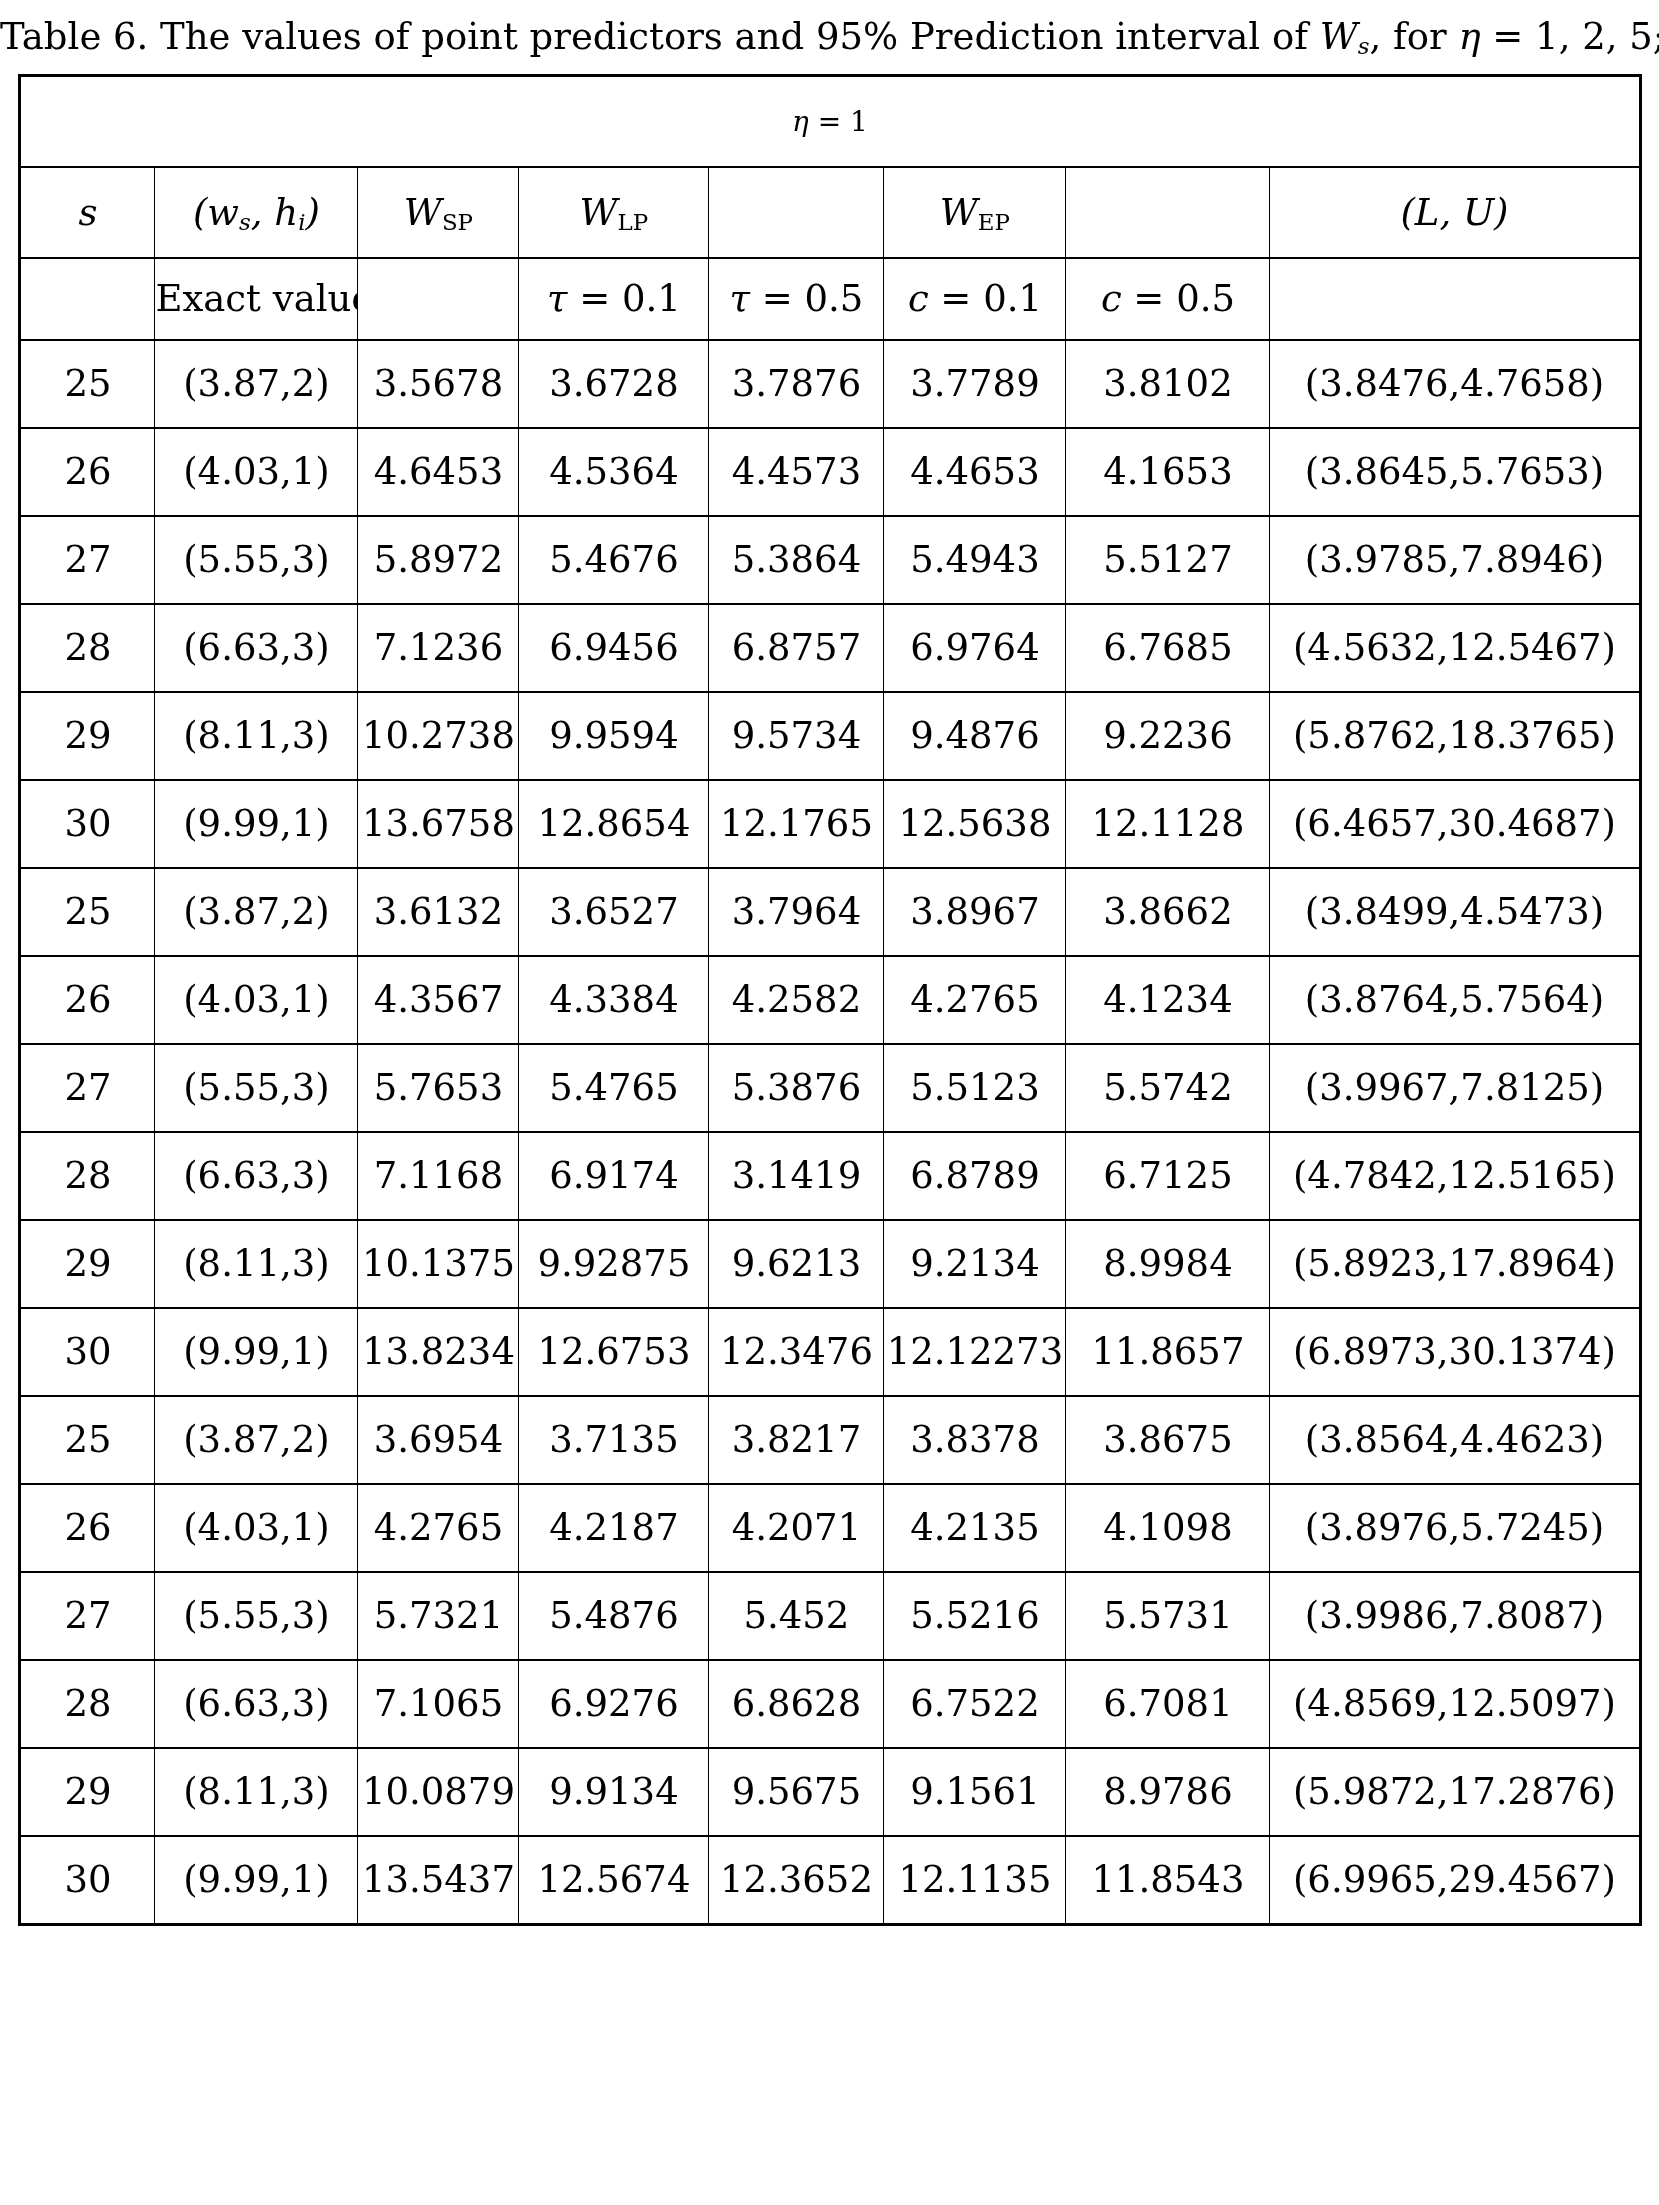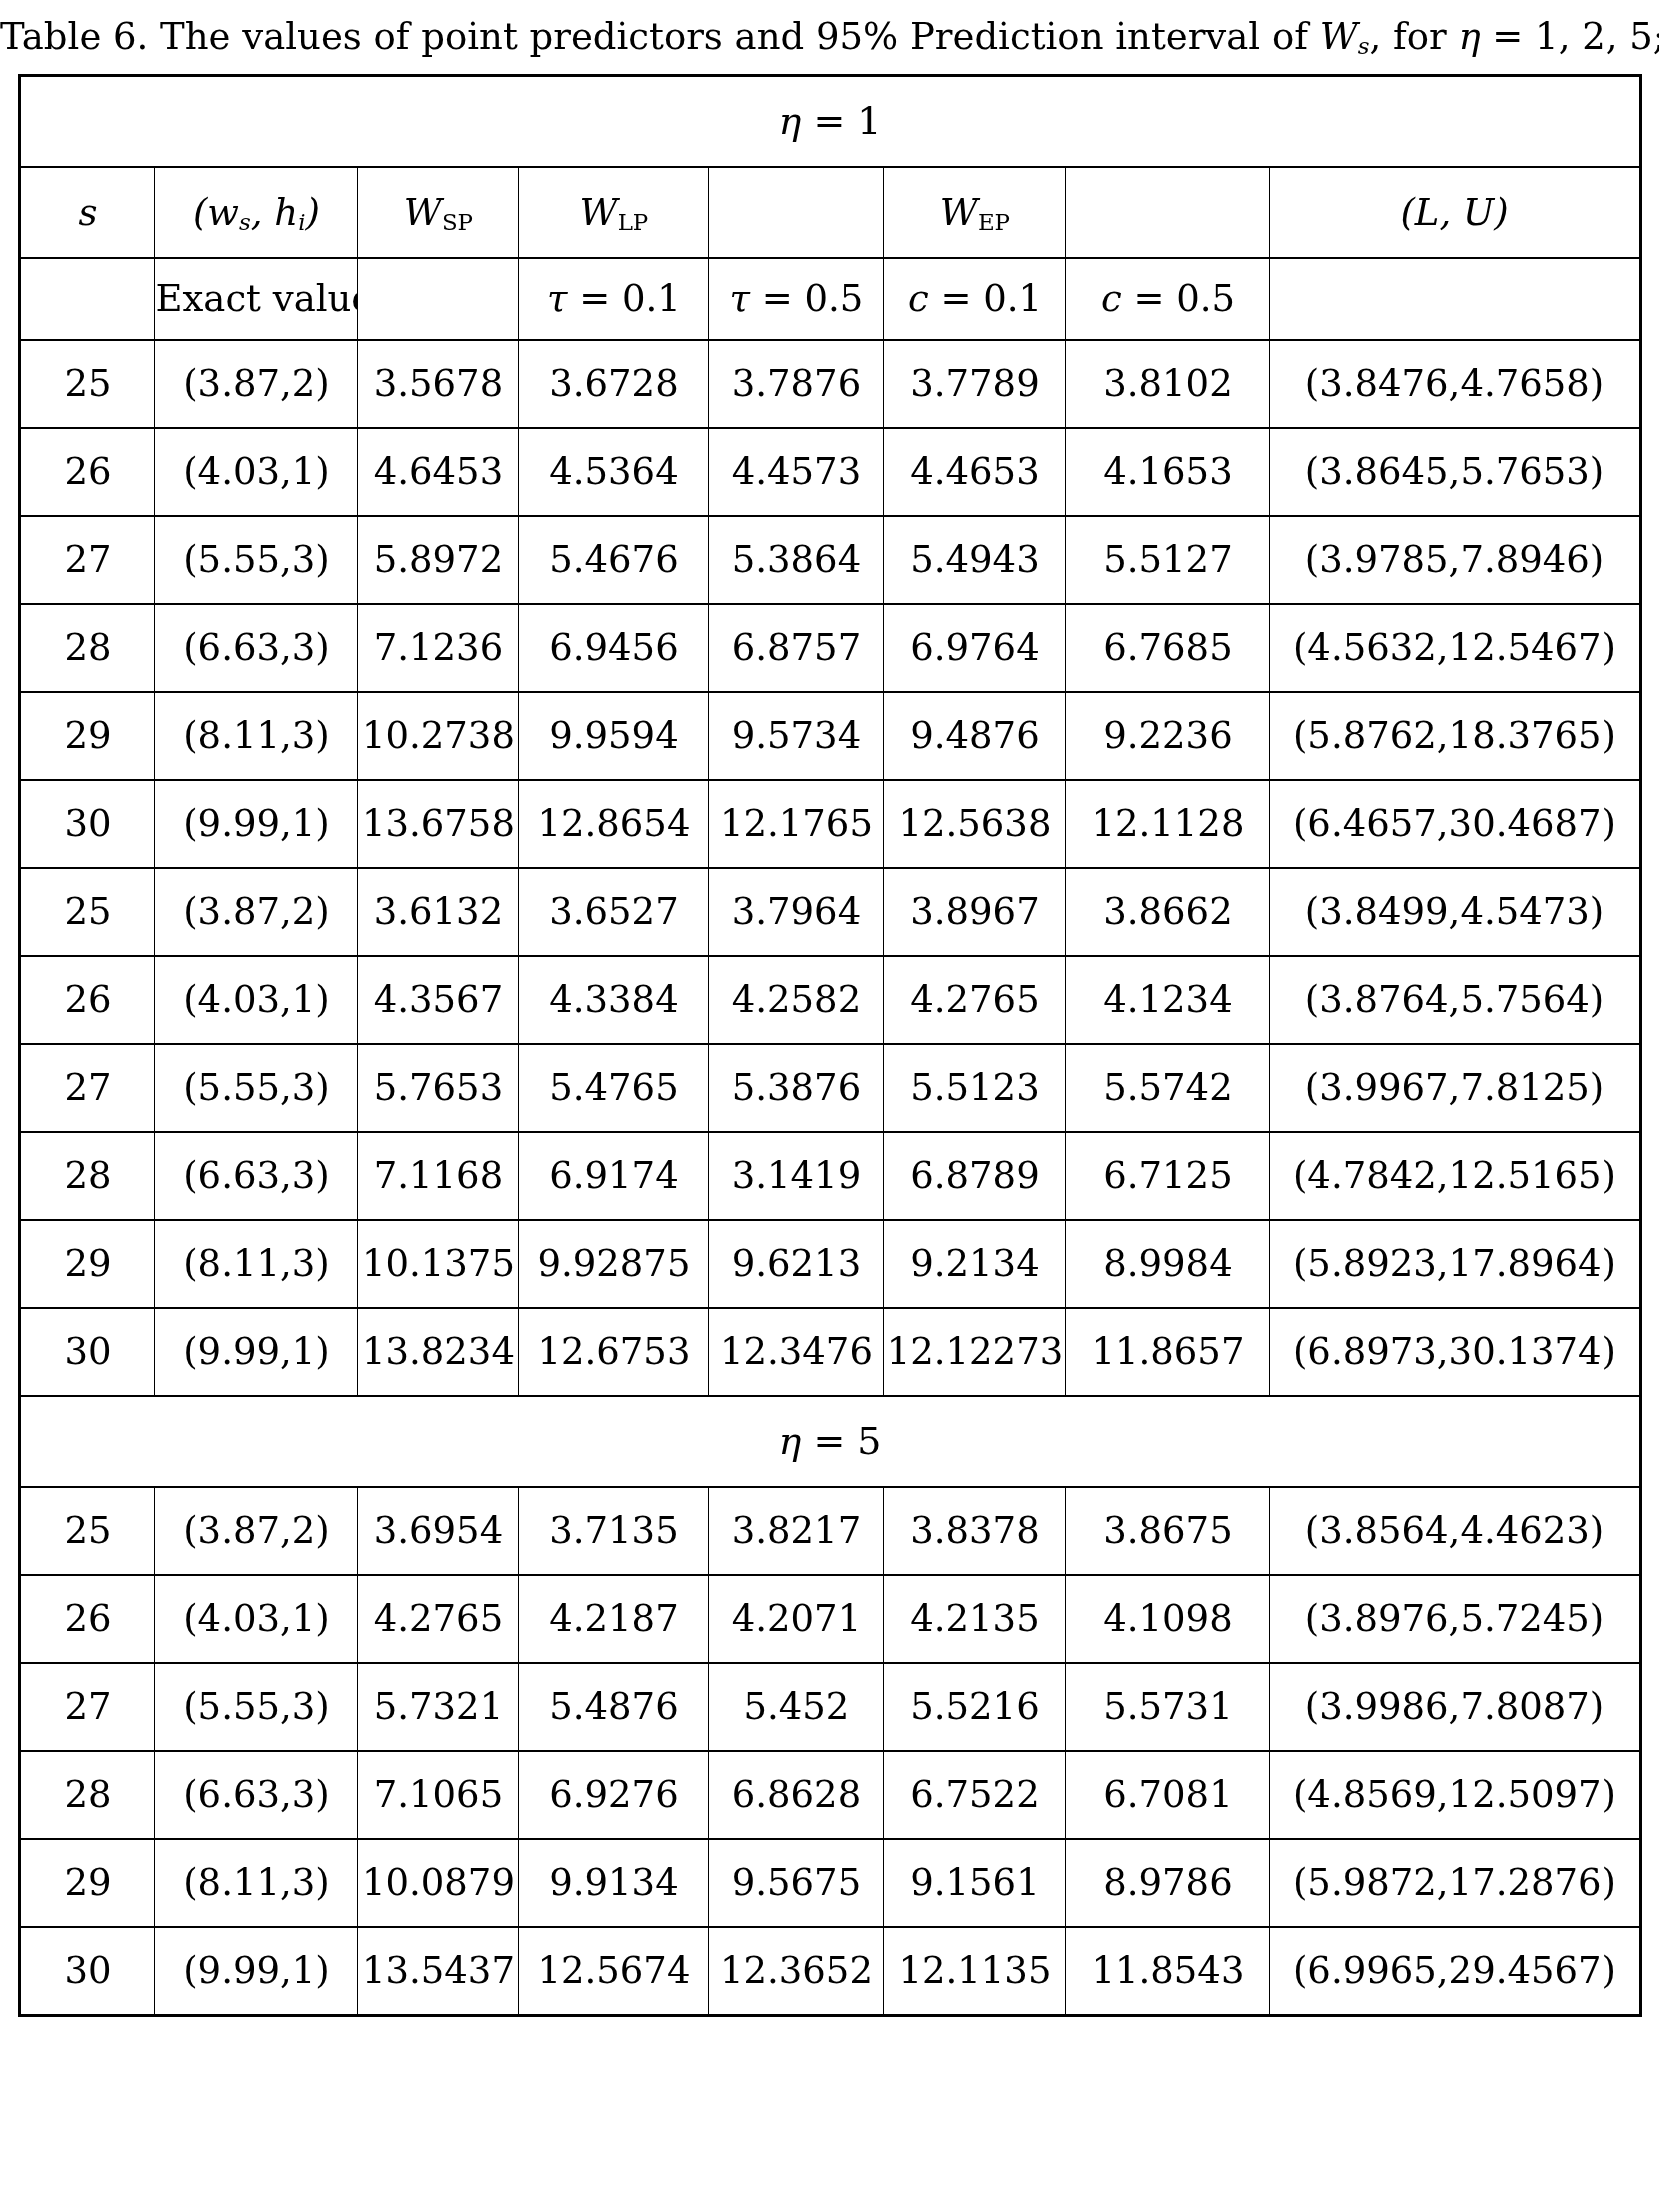--- a/index.html
+++ b/index.html
@@ -41,21 +41,21 @@
     border-right: 1.5px solid #000;
     border-top: 2.7px solid #000;
     border-bottom: 2.7px solid #000;
     text-align: center;
     vertical-align: middle;
     font-size: 37px;
     padding: 0;
     overflow: hidden;
     white-space: nowrap;
   }
-  tr.band-row td { height: 89px; font-size: 38px; }
+  tr.band-row td { height: 89px; font-size: 28px; }
   tr.hrow1 td { height: 89px; }
   tr.hrow2 td { height: 80px; }
   tr.data td { height: 86px; }
 </style>
 </head>
 <body>
 
 <p class="title"><span class="bold">Table 6.</span><span> The values of point predictors and 95%  Prediction interval of </span><span class="it">W</span><sub class="it">s</sub><span>, for </span><span class="it">η</span><span> = 1,  2,  5;  Δ = Δ</span></p>
 
 <table class="main">
@@ -213,23 +213,20 @@
     <td>30</td>
     <td>(9.99,1)</td>
     <td>13.8234</td>
     <td>12.6753</td>
     <td>12.3476</td>
     <td>12.12273</td>
     <td>11.8657</td>
     <td>(6.8973,30.1374)</td>
   </tr>
 
-  <tr class="band-row">
-    <td colspan="8"><span class="it">η</span><span> = 5</span></td>
-  </tr>
 
   <tr class="data">
     <td>25</td>
     <td>(3.87,2)</td>
     <td>3.6954</td>
     <td>3.7135</td>
     <td>3.8217</td>
     <td>3.8378</td>
     <td>3.8675</td>
     <td>(3.8564,4.4623)</td>

